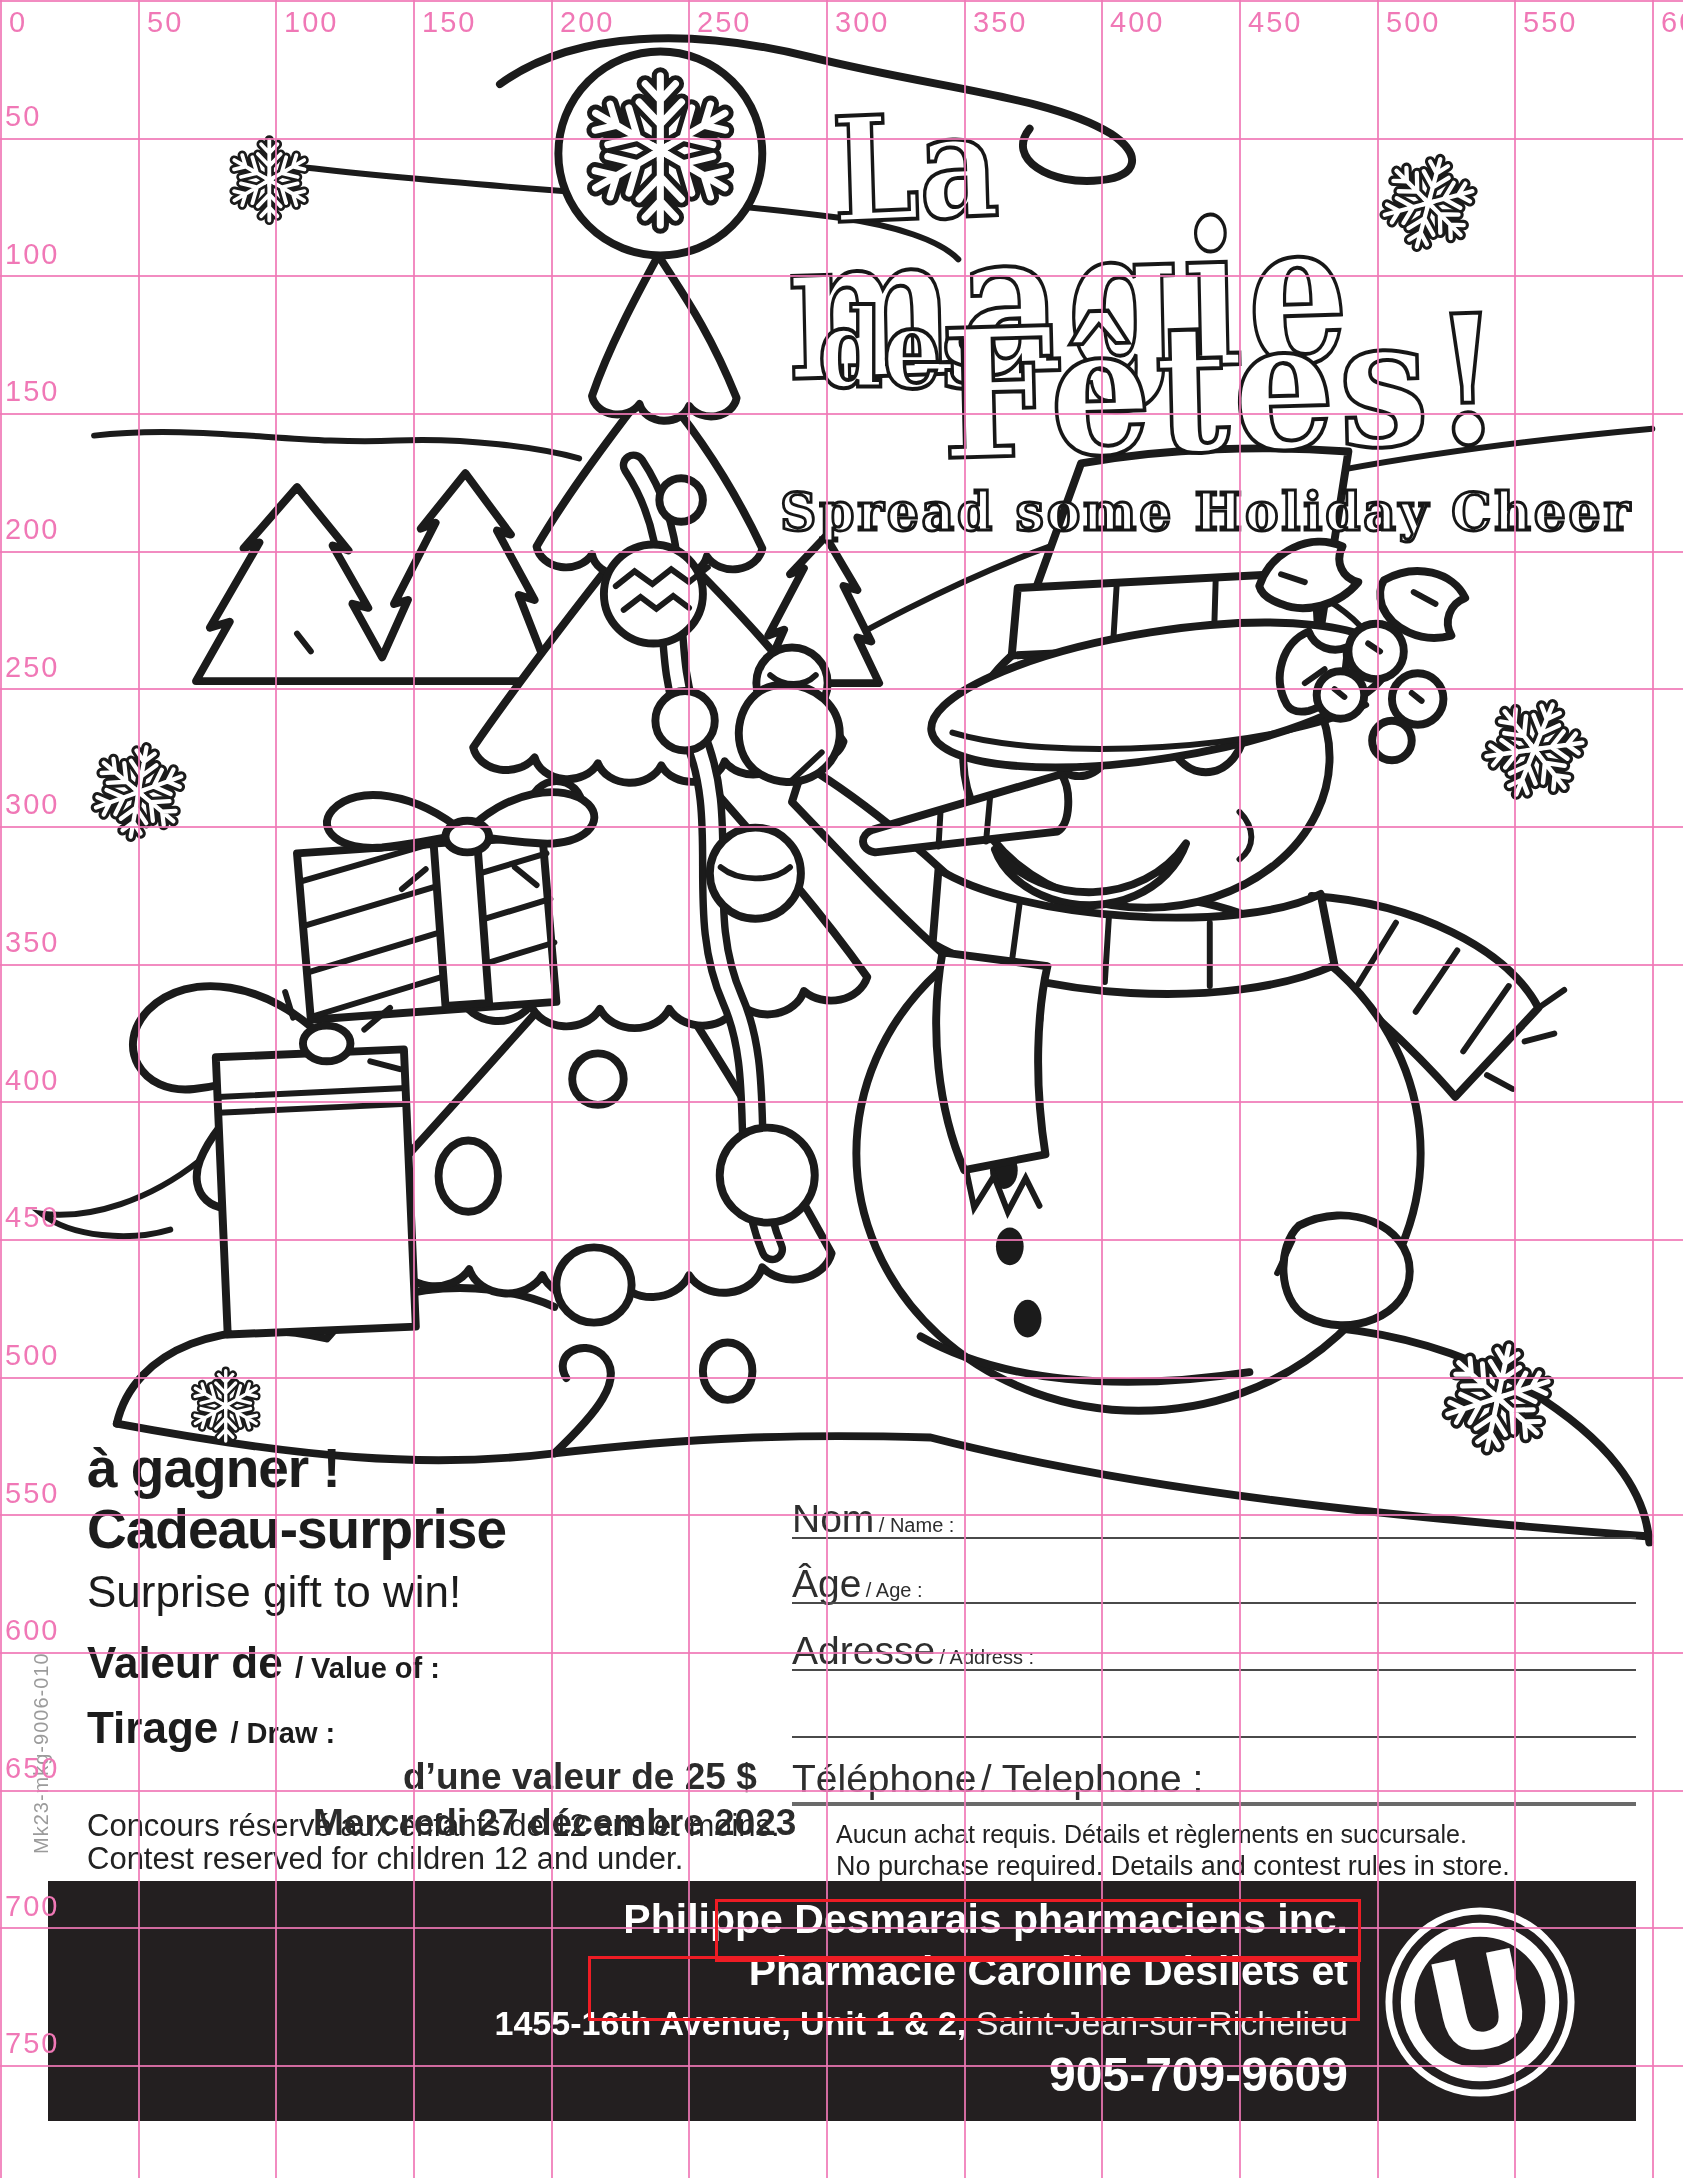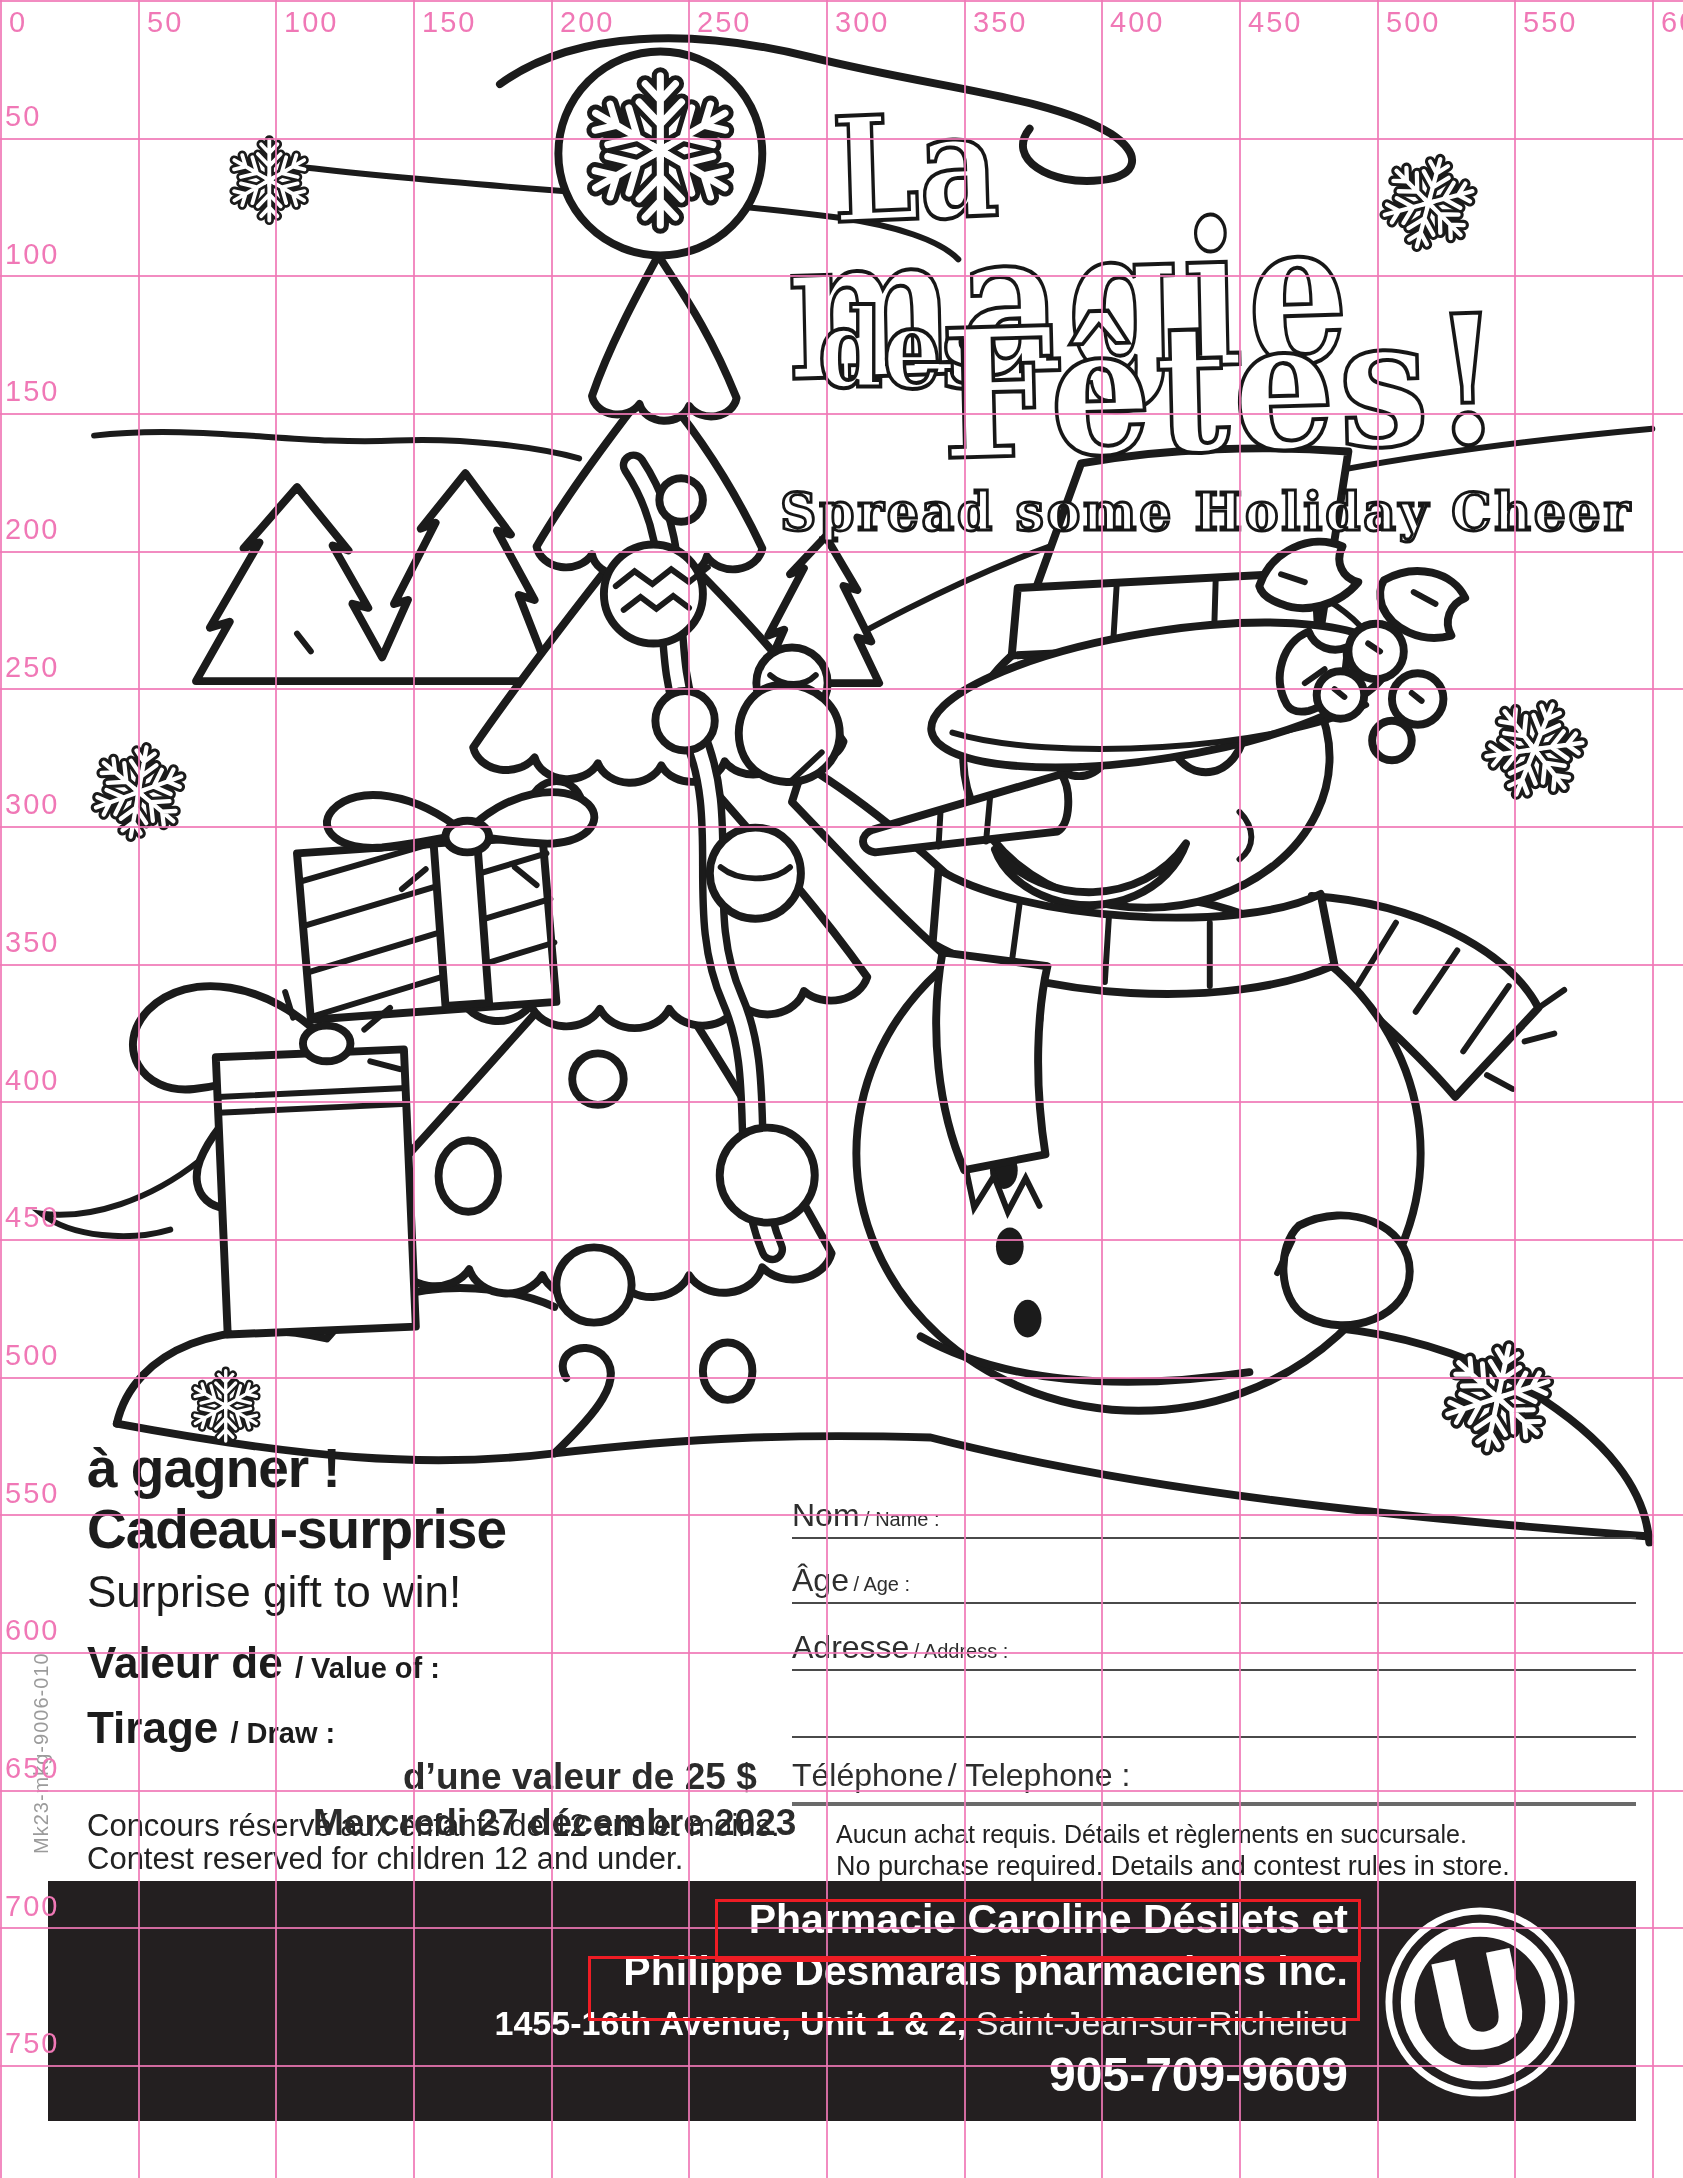--- a/index.html
+++ b/index.html
@@ -19,21 +19,21 @@
   
   .promo-h1{position:absolute;left:87px;top:1438px;z-index:2;font-size:55px;font-weight:bold;
             line-height:61px;letter-spacing:-1px;}
   .promo-h2{position:absolute;left:87px;top:1567px;z-index:2;font-size:44px;font-weight:normal;}
   .plabel{position:absolute;left:87px;z-index:2;font-weight:bold;font-size:44px;}
   .plabel small{font-size:29px;font-weight:bold;}
   .pfill{position:absolute;z-index:3;font-size:37px;font-weight:700;color:#2b2b2b;white-space:nowrap;}
   .rules{position:absolute;left:87px;z-index:2;font-size:31px;color:#222;}
   
   .frow{position:absolute;left:792px;z-index:2;color:#2e2e2e;white-space:nowrap;}
-  .f-big{font-size:32px;}
+  .f-big{font-size:39px;}
   .f-small{font-size:20px;}
   .fline{position:absolute;left:792px;width:844px;height:2px;background:#4a4a4a;z-index:2;}
   .fline.thick{height:4px;background:#6a6a6a;}
   .fnote{position:absolute;left:792px;z-index:2;color:#222;margin-left:44px;}
   
   #banner{position:absolute;left:48px;top:1881px;width:1588px;height:240px;z-index:3;
           background:var(--banner_bg,#231f20);}
   #banner-text{position:absolute;right:335px;top:1893px;z-index:4;text-align:right;color:#fff;white-space:nowrap;}
   .b1{font-size:41px;font-weight:bold;line-height:52px;}
   .b3{font-size:34px;line-height:52px;}
@@ -308,22 +308,22 @@
   </div>
   <div class="fline thick" style="top:1802px;"></div>
 
   <div class="fnote" style="top:1820px;font-size:25px;">Aucun achat requis. Détails et règlements en succursale.</div>
   <div class="fnote" style="top:1851px;font-size:27px;">No purchase required. Details and contest rules in store.</div>
 
   <div id="sidecode">Mk23-mkg-9006-010</div>
 
   <div id="banner"></div>
   <div id="banner-text">
+    <div class="b1">Philippe Desmarais pharmaciens inc.</div>
     <div class="b1">Pharmacie Caroline Désilets et</div>
-    <div class="b1">Philippe Desmarais pharmaciens inc.</div>
     <div class="b3">
       <span class="bold">1455-16th Avenue, Unit 1 &amp; 2,</span>
       <span class="light">Saint-Jean-sur-Richelieu</span>
     </div>
     <div class="b4">905-709-9609</div>
   </div>
   <svg id="logo" width="198" height="198" viewBox="0 0 200 200">
     <circle cx="100" cy="100" r="92" fill="none" stroke="#fff" stroke-width="7"></circle>
     <circle cx="100" cy="100" r="73" fill="none" stroke="#fff" stroke-width="14"></circle>
     <text x="100" y="146" text-anchor="middle" transform="rotate(-12 100 100)" font-family="DejaVu Sans, sans-serif" font-size="128" font-weight="bold" fill="#fff">U</text>

